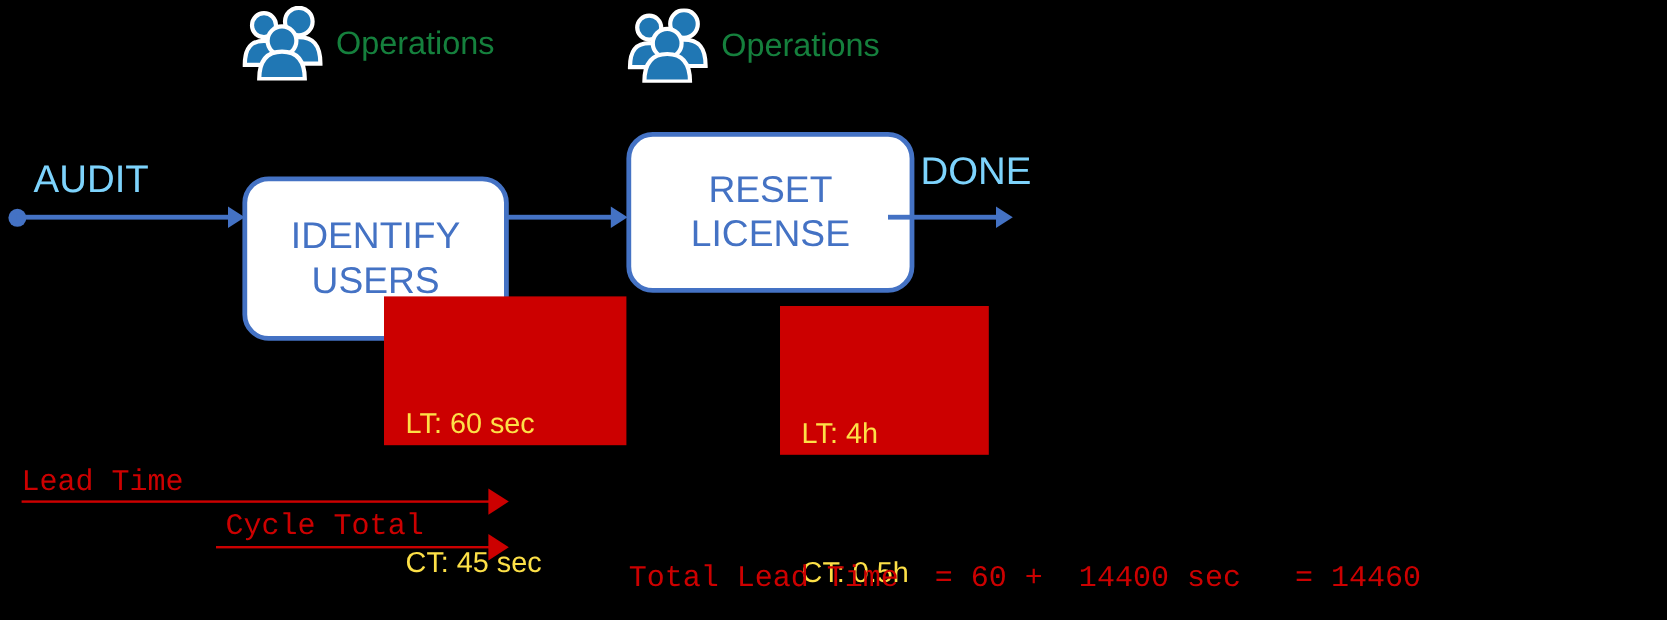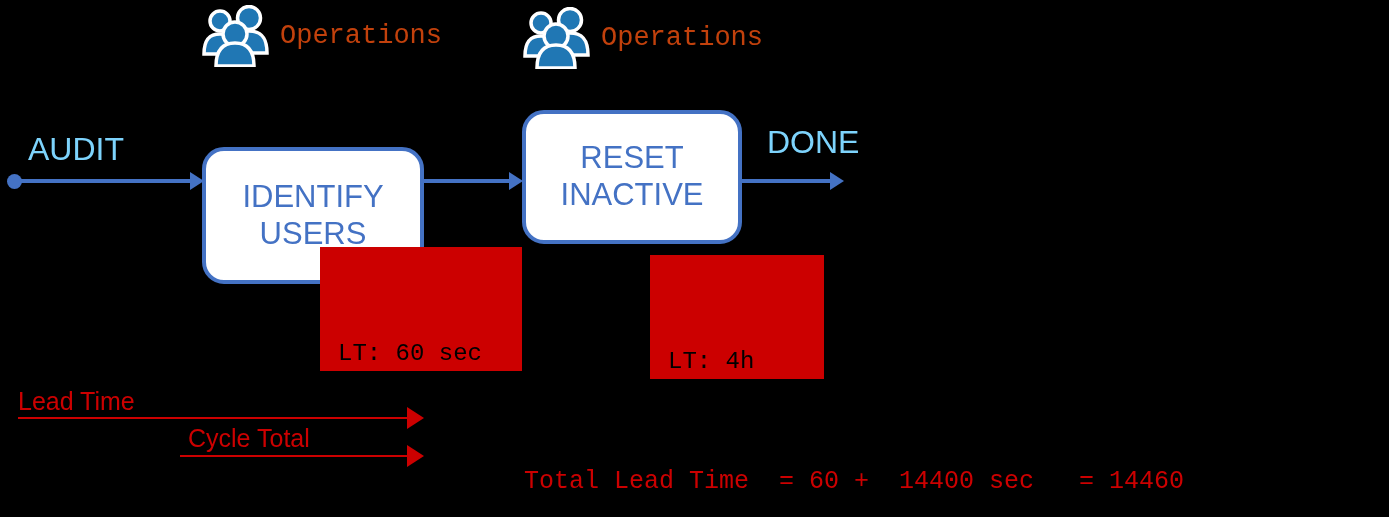--- a/index.html
+++ b/index.html
@@ -13,23 +13,23 @@
     height: 517px;
     background: #000000;
     overflow: hidden;
     font-family: "Liberation Sans", sans-serif;
   }
 
   
   .role-group { position: absolute; display: flex; align-items: center; }
   .role-icon  { width: 72px; height: 62px; flex: 0 0 auto; }
   .role-label {
-    color: #c2410c;
+    color: #15803d;
     font-size: 27px;
-    font-family: Liberation Mono, monospace;
+    font-family: Liberation Sans, sans-serif;
     white-space: nowrap;
     margin-left: 8px;
     line-height: 1;
   }
 
   
   .proc-box {
     position: absolute;
     box-sizing: border-box;
     background: #FFFFFF;
@@ -72,22 +72,22 @@
     font-size: 32px;
     white-space: nowrap;
     font-family: "Liberation Sans", sans-serif;
     line-height: 1;
   }
 
   
   .metric-box {
     position: absolute;
     background: #CC0000;
-    color: #000000;
-    font-family: Liberation Mono, monospace;
+    color: #fde047;
+    font-family: Liberation Sans, sans-serif;
     font-size: 24px;
     line-height: 1.62;
     padding: 10px 0 10px 18px;
     box-sizing: border-box;
     white-space: pre;
   }
   .metric-box div { white-space: pre; }
 
   
   .time-line {
@@ -99,21 +99,21 @@
     position: absolute;
     width: 0; height: 0;
     border-top: 11px solid transparent;
     border-bottom: 11px solid transparent;
     border-left: 17px solid #CC0000;
   }
   .time-label {
     position: absolute;
     color: #CC0000;
     font-size: 25px;
-    font-family: Liberation Sans, sans-serif;
+    font-family: Liberation Mono, monospace;
     white-space: nowrap;
     line-height: 1;
   }
 
   
   #summary {
     position: absolute;
     left: 524px;
     top: 392px;
     color: #CC0000;
@@ -163,23 +163,23 @@
   <div class="flow-label" style="left:28px; top:133px;">AUDIT</div>
 
   <div class="proc-box" style="left:202px; top:108px; width:222px; height:137px;margin-top:39px;">
     <span>IDENTIFY</span>
     <span>USERS</span>
   </div>
 
   <div class="flow-line" style="left:421px; top:179px; width:90px;"></div>
   <div class="flow-head" style="left:509px; top:172px;"></div>
 
-  <div class="proc-box" style="left:522px; top:110px; width:220px; height:134px;">
+  <div class="proc-box" style="left:522px; top:110px; width:240px; height:134px;">
     <span>RESET</span>
-    <span>INACTIVE</span>
+    <span>LICENSE</span>
   </div>
 
   <div class="flow-line" style="left:740px; top:179px; width:92px;"></div>
   <div class="flow-head" style="left:830px; top:172px;"></div>
   <div class="flow-label" style="left:767px; top:126px;text-align:right;">DONE</div>
 
   <div class="metric-box" style="left:320px; top:247px; width:202px; height:124px;">
     <div>LT: 60 sec</div>
     <div>CT: 45 sec</div>
     

